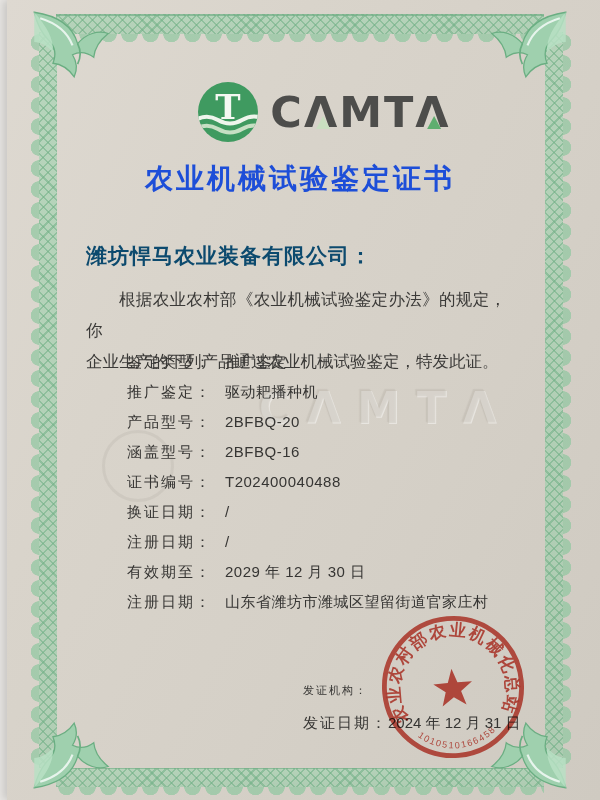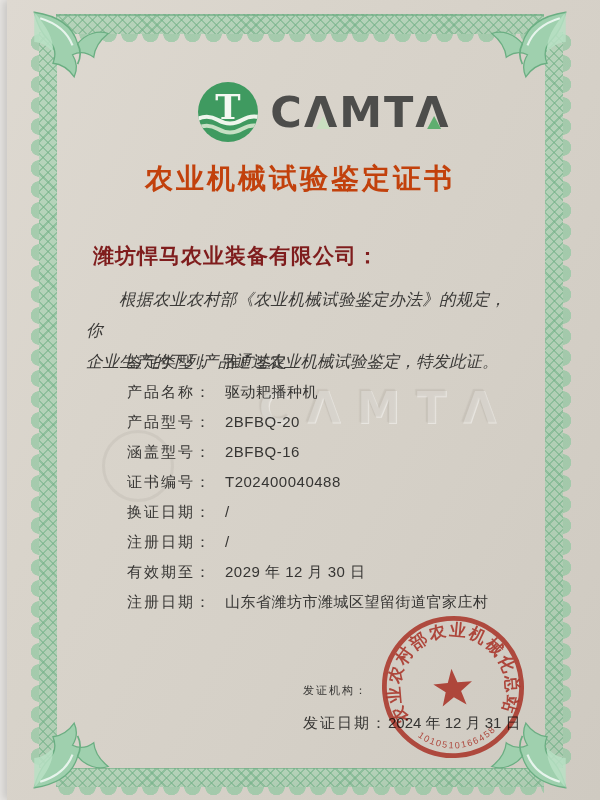--- a/index.html
+++ b/index.html
@@ -39,23 +39,23 @@
   
   .content{position:absolute;inset:0;z-index:4;color:#3a3a3a;}
   .logo-row{position:absolute;top:80px;left:7px;right:0;display:flex;align-items:center;justify-content:center;gap:10px;transform:translateX(20px);}
   .brand{font-family:"DejaVu Sans",sans-serif;font-weight:700;font-size:43px;letter-spacing:2px;color:#4d4d4b;display:flex;align-items:center;}
   .brand span{position:relative;display:inline-block;line-height:1;}
   .brand .lam::after{content:'';position:absolute;left:50%;bottom:5px;transform:translateX(-42%);
     width:0;height:0;border-left:7px solid transparent;border-right:7px solid transparent;}
   .brand .lam-light::after{border-bottom:13px solid #c9dfc0;}
   .brand .lam-dark::after{border-bottom:13px solid #5fae6f;}
   .title{position:absolute;top:160px;left:0;right:0;text-align:center;
-    font-family:"Liberation Serif","DejaVu Serif",serif;font-weight:700;font-size:28px;letter-spacing:3px;color:#c2410c;}
-  .recipient{position:absolute;left:86px;top:242px;font-size:21px;font-weight:700;letter-spacing:1px;color:#7f1d1d;margin-left:7px;}
-  .body-par{position:absolute;left:86px;width:420px;top:284px;font-size:16.5px;line-height:31px;text-align:justify;color:#3b3a38;font-style:italic;}
+    font-family:"Liberation Serif","DejaVu Serif",serif;font-weight:700;font-size:28px;letter-spacing:3px;color:#1d4ed8;}
+  .recipient{position:absolute;left:86px;top:242px;font-size:21px;font-weight:700;letter-spacing:1px;color:#0c4a6e;}
+  .body-par{position:absolute;left:86px;width:420px;top:284px;font-size:16.5px;line-height:31px;text-align:justify;color:#3b3a38;}
   .body-par .ln1{text-indent:2em;}
   .fields{position:absolute;left:100px;top:347px;font-size:15px;color:#363533;}
   .fields .row{height:30px;line-height:30px;white-space:nowrap;}
   .fields .lab{letter-spacing:2px;margin-left:27px;}
   .fields .val{margin-left:13px;letter-spacing:.5px;}
   .issuer{position:absolute;left:303px;top:683px;font-size:11px;letter-spacing:2px;color:#363533;}
   .issue-date{position:absolute;left:303px;top:714px;font-size:15px;color:#363533;}
   .issue-date .lab{letter-spacing:2px;}
   
   .wm{position:absolute;left:220px;top:382px;width:330px;z-index:1;text-align:center;
@@ -125,21 +125,21 @@
 
     <div class="recipient">潍坊悍马农业装备有限公司：</div>
 
     <div class="body-par">
       <div class="ln1">根据农业农村部《农业机械试验鉴定办法》的规定，你</div>
       <div class="ln2">企业生产的下列产品通过农业机械试验鉴定，特发此证。</div>
     </div>
 
     <div class="fields">
       <div class="row"><span class="lab">鉴定类型：</span><span class="val">推广鉴定</span></div>
-      <div class="row"><span class="lab">产品名称：</span><span class="val">驱动耙播种机</span></div>
+      <div class="row"><span class="lab">推广鉴定：</span><span class="val">驱动耙播种机</span></div>
       <div class="row"><span class="lab">产品型号：</span><span class="val">2BFBQ-20</span></div>
       <div class="row"><span class="lab">涵盖型号：</span><span class="val">2BFBQ-16</span></div>
       <div class="row"><span class="lab">证书编号：</span><span class="val">T202400040488</span></div>
       <div class="row"><span class="lab">换证日期：</span><span class="val">/</span></div>
       <div class="row"><span class="lab">注册日期：</span><span class="val">/</span></div>
       <div class="row"><span class="lab">有效期至：</span><span class="val">2029 年 12 月 30 日</span></div>
       <div class="row"><span class="lab">注册日期：</span><span class="val">山东省潍坊市潍城区望留街道官家庄村</span></div>
     </div>
 
     <div class="issuer">发证机构：</div>

